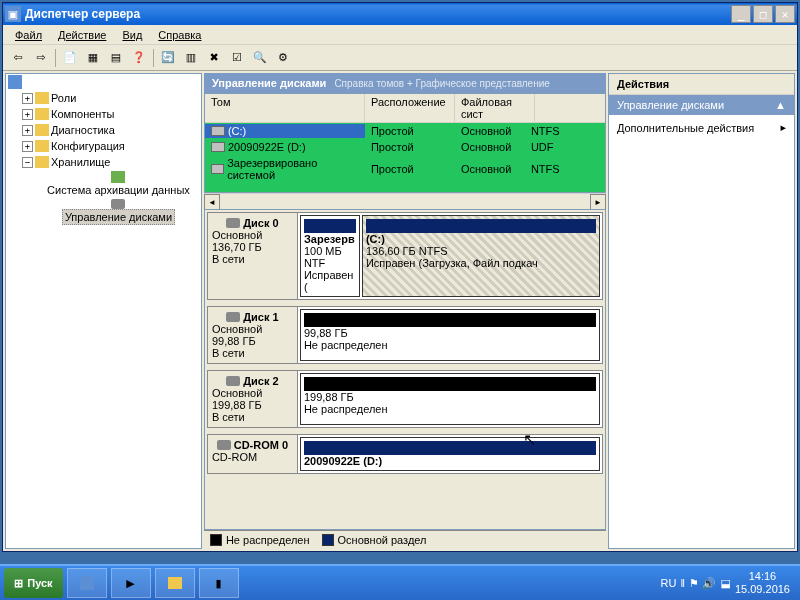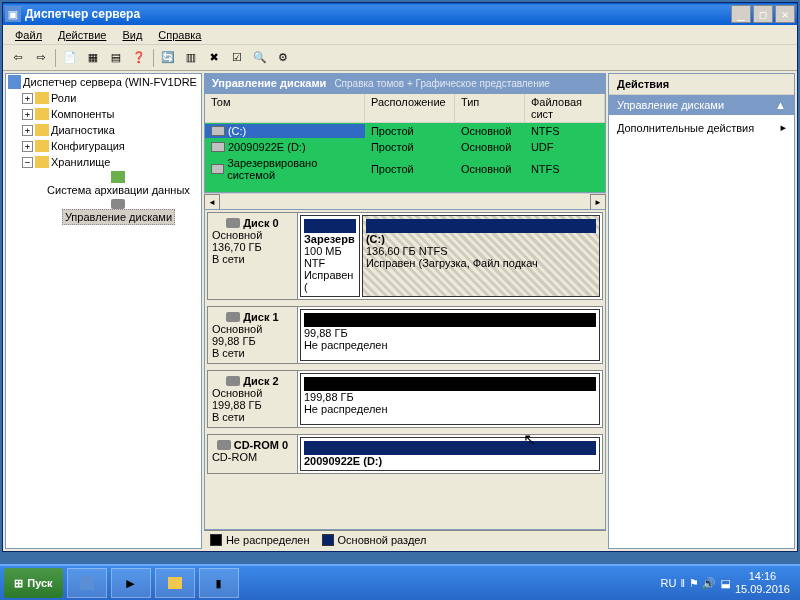--- a/index.html
+++ b/index.html
@@ -100,21 +100,20 @@
     <div class="tool-btn">✖</div>
     <div class="tool-btn">☑</div>
     <div class="tool-btn">🔍</div>
     <div class="tool-btn">⚙</div>
   </div>
 
   <div class="content">
     <div class="tree-panel">
       <div class="tree-node">
         <span class="srv-ico"></span>
-        <span class="tree-label">Диспетчер сервера (WIN-FV1DRE</span>
       </div>
       <div class="tree-node indent1">
         <span class="tree-expand">+</span>
         <span class="fold-ico"></span>
         <span class="tree-label">Роли</span>
       </div>
       <div class="tree-node indent1">
         <span class="tree-expand">+</span>
         <span class="fold-ico"></span>
         <span class="tree-label">Компоненты</span>
@@ -148,21 +147,20 @@
 
     <div class="main-panel">
       <div class="main-header">
         <span>Управление дисками</span>
         <span class="main-header-sub">Справка томов + Графическое представление</span>
       </div>
       <div class="volume-list">
         <div class="vol-header">
           <div class="vol-header-cell c1">Том</div>
           <div class="vol-header-cell c2">Расположение</div>
-          <div class="vol-header-cell c3">Тип</div>
           <div class="vol-header-cell c4">Файловая сист</div>
         </div>
         <div id="vol-rows">
             <div class="vol-row">
               <div class="vol-cell c1 selected"><span class="drive-icon"></span>(C:)</div>
               <div class="vol-cell c2">Простой</div>
               <div class="vol-cell c3">Основной</div>
               <div class="vol-cell c4">NTFS</div>
             </div>
             <div class="vol-row">

